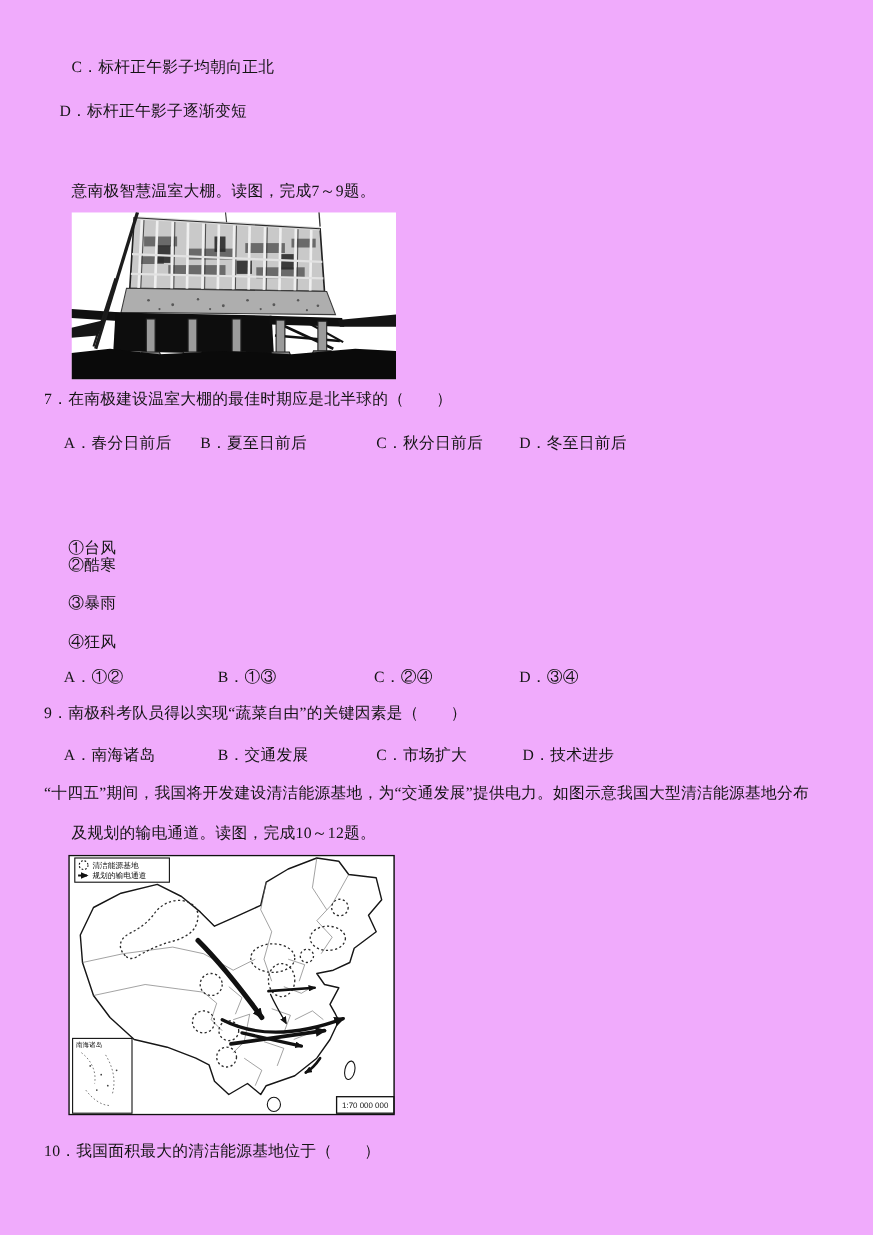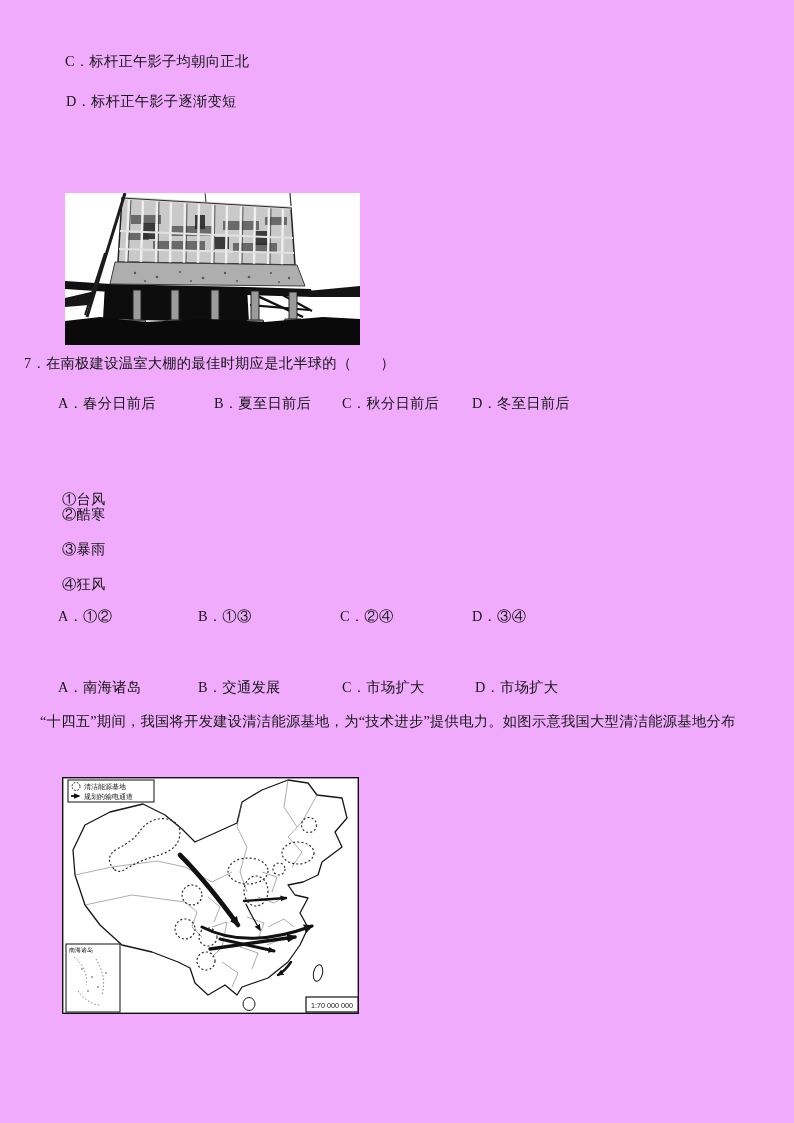--- a/index.html
+++ b/index.html
@@ -20,22 +20,23 @@
   }
   .fig{position:absolute;}
   svg text{font-family:"Liberation Sans","DejaVu Sans",sans-serif;fill:#111;}
 </style>
 </head>
 <body>
 
 <div class="page">
 
   <div class="line" style="left:65px;top:52px">C．标杆正午影子均朝向正北</div>
-  <div class="line" style="left:66px;top:92px">D．标杆正午影子逐渐变短</div>
-
+  <div class="line" style="left:54px;top:92px">D．标杆正午影子逐渐变短</div>
+
+  <div class="line" style="left:65px;top:165px">意南极智慧温室大棚。读图，完成7～9题。</div>
 
   <svg class="fig" style="left:65px;top:193px" width="295" height="152" viewBox="0 0 295 152">
     <rect x="0" y="0" width="295" height="152" fill="#ffffff"></rect>
 
     <g>
       <polygon points="57,5 226,15 230,72 53,69" fill="#c9c9c9" stroke="#222" stroke-width="1.5"></polygon>
       <g fill="#5a5a5a" opacity="0.85">
         <rect x="66" y="22" width="30" height="9"></rect>
         <rect x="105" y="33" width="42" height="10"></rect>
         <rect x="158" y="28" width="36" height="9"></rect>
@@ -126,41 +127,43 @@
       <line x1="60" y1="0" x2="22" y2="124" stroke="#1c1c1c" stroke-width="3"></line>
       <line x1="40" y1="60" x2="20" y2="122" stroke="#1c1c1c" stroke-width="2"></line>
       <polygon points="0,105 30,98 24,112 0,114" fill="#161616"></polygon>
 
       <polygon points="242,98 295,93 295,104 244,104" fill="#141414"></polygon>
     </g>
 
     <polygon points="0,128 35,124 80,129 140,126 200,129 258,124 295,126 295,152 0,152" fill="#0a0a0a"></polygon>
   </svg>
 
-  <div class="line" style="left:24px;top:354px">7．在南极建设温室大棚的最佳时期应是北半球的（　　）</div>
+  <div class="line" style="left:40px;top:354px">7．在南极建设温室大棚的最佳时期应是北半球的（　　）</div>
   <div class="line" style="left:58px;top:394px">A．春分日前后</div>
-  <div class="line" style="left:214px;top:394px">B．夏至日前后</div>
+  <div class="line" style="left:182px;top:394px">B．夏至日前后</div>
   <div class="line" style="left:342px;top:394px">C．秋分日前后</div>
   <div class="line" style="left:472px;top:394px">D．冬至日前后</div>
 
   <div class="line" style="left:62px;top:490px">①台风</div>
   <div class="line" style="left:62px;top:505px">②酷寒</div>
   <div class="line" style="left:62px;top:540px">③暴雨</div>
   <div class="line" style="left:62px;top:575px">④狂风</div>
   <div class="line" style="left:58px;top:607px">A．①②</div>
   <div class="line" style="left:198px;top:607px">B．①③</div>
   <div class="line" style="left:340px;top:607px">C．②④</div>
   <div class="line" style="left:472px;top:607px">D．③④</div>
 
+  <div class="line" style="left:40px;top:640px">9．南极科考队员得以实现“蔬菜自由”的关键因素是（　　）</div>
   <div class="line" style="left:58px;top:678px">A．南海诸岛</div>
   <div class="line" style="left:198px;top:678px">B．交通发展</div>
   <div class="line" style="left:342px;top:678px">C．市场扩大</div>
-  <div class="line" style="left:475px;top:678px">D．市场扩大</div>
-
-  <div class="line" style="left:40px;top:712px">“十四五”期间，我国将开发建设清洁能源基地，为“技术进步”提供电力。如图示意我国大型清洁能源基地分布</div>
+  <div class="line" style="left:475px;top:678px">D．技术进步</div>
+
+  <div class="line" style="left:40px;top:712px">“十四五”期间，我国将开发建设清洁能源基地，为“交通发展”提供电力。如图示意我国大型清洁能源基地分布</div>
+  <div class="line" style="left:65px;top:749px">及规划的输电通道。读图，完成10～12题。</div>
 
   <svg class="fig" style="left:62px;top:777px" width="297" height="237" viewBox="0 0 297 237">
     <defs>
       <marker id="mA" markerWidth="10" markerHeight="9" refX="8" refY="4.5" orient="auto" markerUnits="userSpaceOnUse">
         <path d="M0,0 L10,4.5 L0,9 Z" fill="#111"></path>
       </marker>
       <marker id="mS" markerWidth="7" markerHeight="6" refX="5.5" refY="3" orient="auto" markerUnits="userSpaceOnUse">
         <path d="M0,0 L7,3 L0,6 Z" fill="#111"></path>
       </marker>
     </defs>
@@ -239,14 +242,15 @@
         <circle cx="44" cy="196" r="0.8"></circle>
       </g>
     </g>
 
     <g>
       <rect x="244" y="220" width="52" height="15" fill="#ffffff" stroke="#111" stroke-width="1.2"></rect>
       <text x="270" y="230.5" font-size="7.2" text-anchor="middle">1:70 000 000</text>
     </g>
   </svg>
 
+  <div class="line" style="left:40px;top:1038px">10．我国面积最大的清洁能源基地位于（　　）</div>
 
 </div>
 
 </body></html>

